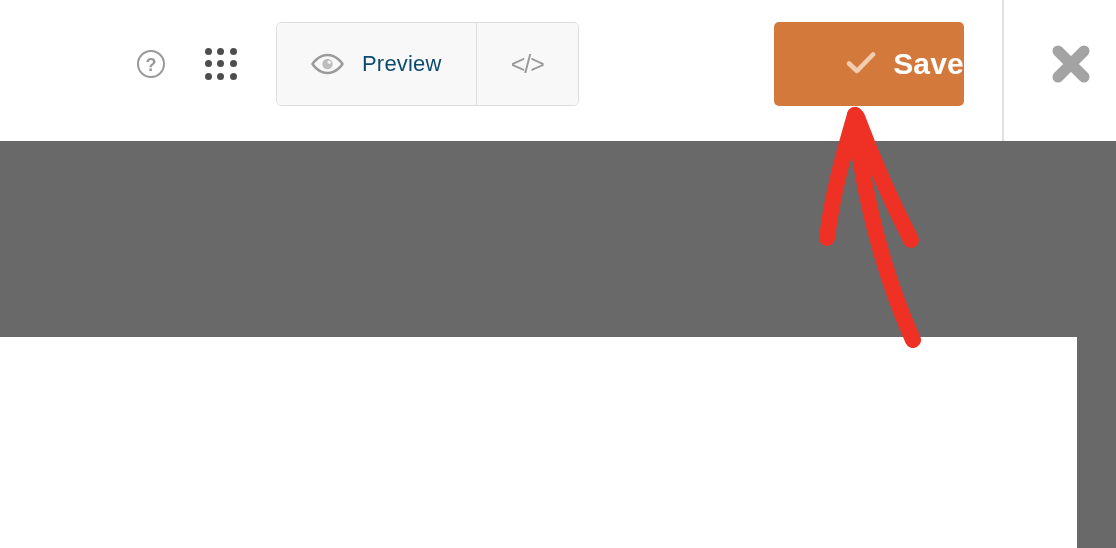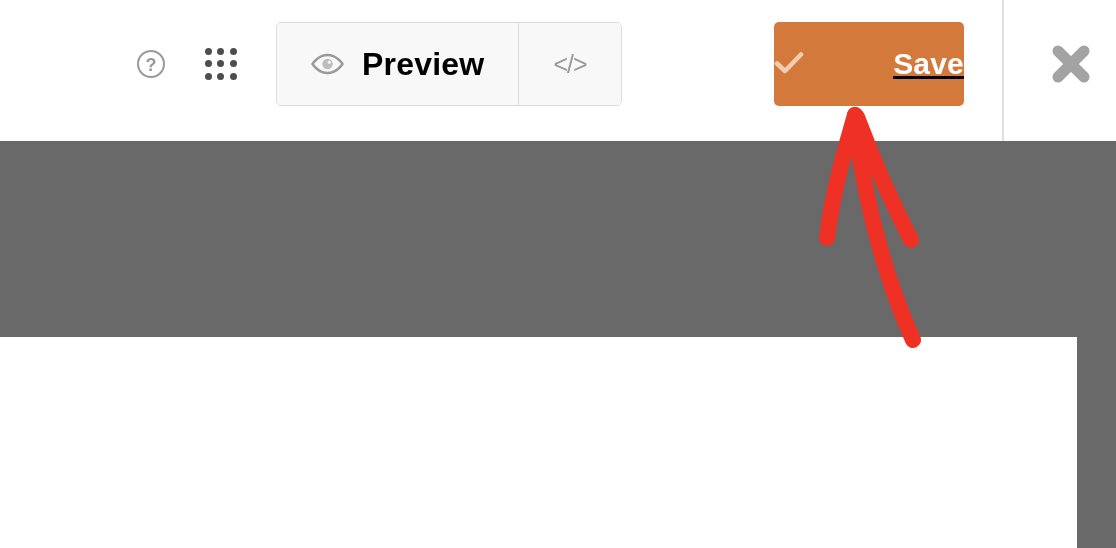--- a/index.html
+++ b/index.html
@@ -119,23 +119,23 @@
     padding: 0 34px;
     background: #f8f8f8;
     cursor: pointer;
     box-sizing: border-box;
     height: 100%;
   }
   .btn-group .gbtn + .gbtn {
     border-left: 1px solid #dddddd;
   }
   .btn-group .gbtn .glabel {
-    font-size: 32px;
-    font-weight: bold;
-    color: #000000;
+    font-size: 22px;
+    font-weight: normal;
+    color: #0c4a6e;
     letter-spacing: 0.2px;
     white-space: nowrap;
   }
   .btn-group .gbtn .gicon {
     display: flex;
     align-items: center;
     justify-content: center;
     color: #999999;
     flex: 0 0 auto;
   }
@@ -152,26 +152,25 @@
     position: absolute;
     left: 774px;
     top: 22px;
     width: 190px;
     height: 84px;
     border: none;
     border-radius: 5px;
     background: #d4793c;
     display: flex;
     align-items: center;
-    justify-content: space-between;
+    justify-content: flex-end;
     gap: 17px;
     cursor: pointer;
     box-sizing: border-box;
     padding: 0;
-    text-decoration: underline;
   }
   .save-button .slabel {
     font-size: 30px;
     font-weight: bold;
     color: #ffffff;
     letter-spacing: 0.2px;
   }
   .check-icon {
     display: block;
     color: #f3cdb0;

